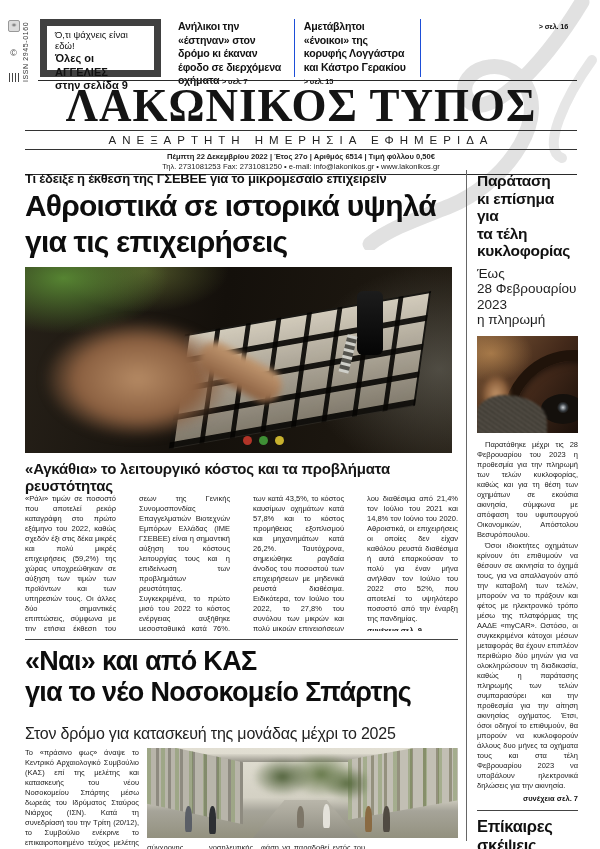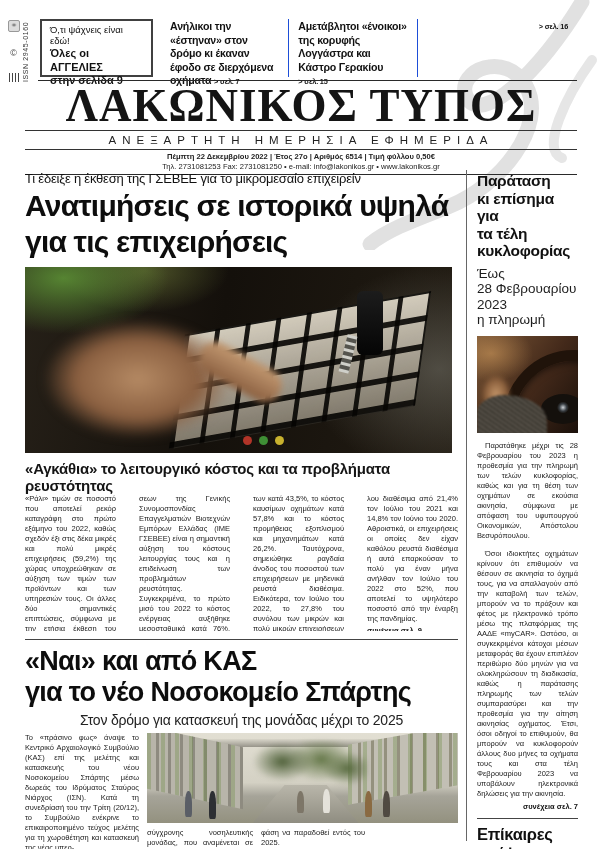--- a/index.html
+++ b/index.html
@@ -10,21 +10,21 @@
   
   .issn-strip{position:absolute;left:7px;top:20px;width:32px;height:62px;display:flex;gap:2px;z-index:2;}
   .issn-icons{display:flex;flex-direction:column;justify-content:space-between;align-items:center;width:13px;color:#444;}
   .issn-icons .glyph{font-size:9px;line-height:10px;}
   .barcode{width:10px;height:9px;background:repeating-linear-gradient(90deg,#444 0 1px,#fff 1px 3px);}
   .logo-sq{width:10px;height:10px;background:
       radial-gradient(4px 3px at 50% 40%,#666,transparent 70%),#ddd;border:1px solid #999;border-radius:2px;}
   .issn-text{writing-mode:vertical-rl;transform:rotate(180deg);font-size:7px;letter-spacing:.6px;color:#333;}
   
   .teasers{position:absolute;left:40px;top:19px;width:537px;height:58px;display:flex;z-index:2;}
-  .classified-box{border:2px solid #404040;padding:3px 8px 2px;width:104px;margin-right:8px;}
+  .classified-box{border:7px solid #404040;padding:3px 8px 2px;width:104px;margin-right:8px;}
   .cb1{font-size:9.5px;margin-bottom:1px;}
   .cb2,.cb3{font-size:11px;font-weight:bold;line-height:13.5px;}
   .teaser{padding:1px 9px 0;font-size:10.6px;font-weight:bold;line-height:13.5px;letter-spacing:-.2px;}
   .teaser + .teaser{border-left:1px solid #1d4ed8;}
   .t2{width:122px;}
   .t3{width:122px;}
   .t4{width:158px;display:flex;flex-direction:column;justify-content:space-between;}
   .pageref{font-size:7.3px;font-weight:bold;white-space:nowrap;}
   .t4 .pageref{text-align:right;padding-bottom:2px;}
   .rule-top{position:absolute;left:38px;right:23px;top:80px;border-top:1.5px solid #2a2a2a;z-index:2;}
@@ -35,21 +35,21 @@
   .m-rule{border-top:1px solid #333;margin:1px 0 2px;}
   .m-sub{font-size:11.5px;letter-spacing:6px;color:#222;padding:1px 0 2px;}
   .m-date{font-size:7.6px;font-weight:bold;color:#222;margin-top:2px;}
   .m-contact{font-size:7.6px;color:#222;margin-top:1px;padding-bottom:3px;}
   .m-rule2{border-top:1.5px solid #2a2a2a;}
   
   .content{position:absolute;left:25px;right:22px;top:170px;bottom:8px;display:flex;z-index:1;}
   .main-col{width:433px;flex:none;}
   .side-col{flex:1;margin-left:8px;padding-left:10px;border-left:1px solid #666;min-width:0;}
   
-  .kicker{font-size:13px;font-weight:normal;letter-spacing:-.2px;margin-top:1px;}
+  .kicker{font-size:13px;font-weight:bold;letter-spacing:-.2px;margin-top:1px;}
   .lead-headline{font-size:30px;font-weight:bold;line-height:36px;letter-spacing:-.8px;
                  white-space:pre-line;margin-top:2px;color:#0d0d0d;}
   .photo-register{position:relative;width:427px;height:186px;margin-top:7px;overflow:hidden;background:
       radial-gradient(150px 80px at 9% 6%,rgba(95,150,55,.85),transparent 70%),
       radial-gradient(120px 60px at 28% 2%,rgba(140,160,70,.45),transparent 70%),
       radial-gradient(180px 140px at 97% 55%,rgba(150,150,140,.40),transparent 75%),
       linear-gradient(100deg,#262018 0%,#14100b 45%,#221c13 100%);}
   .keys{position:absolute;left:150px;top:48px;width:250px;height:110px;
         transform:rotate(-10deg) skewX(-18deg);filter:blur(.4px);opacity:.95;background:
         repeating-linear-gradient(0deg,rgba(5,4,2,.9) 0 6px,transparent 6px 27px),
@@ -68,21 +68,21 @@
   .d-red{background:#b23428;} .d-yel{background:#c9b22e;} .d-grn{background:#3f8f35;}
   .caption{font-size:15px;font-weight:600;letter-spacing:-.2px;margin:7px 0 0;color:#151515;}
   .lead-cols{display:flex;gap:23px;height:137px;overflow:hidden;}
   .bodytext{font-size:7.5px;line-height:10px;text-align:justify;color:#1a1a1a;}
   .lead-cols .col{flex:1;min-width:0;}
   .col4wrap{flex:1;min-width:0;display:flex;flex-direction:column;}
   .continuation{font-size:7.5px;font-weight:bold;margin-top:2px;}
   .main-divider{border-top:1px solid #444;margin:8px 0 6px;}
   
   .h2-headline{font-size:27px;font-weight:bold;line-height:31px;letter-spacing:-.7px;white-space:pre-line;color:#0d0d0d;}
-  .h2-subhead{font-size:14px;color:#222;margin:4px 0 5px;letter-spacing:-.2px;text-align:center;}
+  .h2-subhead{font-size:16px;color:#222;margin:17px 0 5px;letter-spacing:-.2px;}
   .h2-row{display:flex;}
   .h2-col1{width:114px;flex:none;height:136px;overflow:hidden;margin-right:8px;}
   .h2-right{flex:1;min-width:0;}
   .photo-hospital{position:relative;width:100%;height:90px;overflow:hidden;background:
       linear-gradient(180deg,#e2dfd3 0%,#d4d1c4 55%,#a6a499 70%,#93917f 100%);}
   .bldg-l{position:absolute;left:0;top:4px;width:96px;height:62px;transform:skewY(12deg);background:
       repeating-linear-gradient(90deg,rgba(110,140,70,.35) 0 4px,transparent 4px 14px),
       repeating-linear-gradient(90deg,#b8b5aa 0 9px,#8e8b80 9px 12px);}
   .bldg-r{position:absolute;right:0;top:2px;width:110px;height:60px;transform:skewY(-10deg);background:
       repeating-linear-gradient(90deg,rgba(110,140,70,.35) 0 4px,transparent 4px 15px),
@@ -111,21 +111,21 @@
       radial-gradient(60px 40px at 14% 18%,rgba(215,160,95,.55),transparent 70%),
       linear-gradient(125deg,#7a5636 0%,#43291a 55%,#1a100a 100%);}
   .wheel{position:absolute;left:26px;top:14px;width:120px;height:120px;border-radius:50%;
       border:11px solid #20130a;box-shadow:inset 0 0 8px rgba(0,0,0,.8);filter:blur(.6px);}
   .wheel-hub{position:absolute;left:64px;top:58px;width:44px;height:30px;border-radius:50%;
       background:radial-gradient(6px 6px at 50% 45%,#cfd4d8,#3a3f44 60%,#14100c 100%);filter:blur(.5px);}
   .drv-hand{position:absolute;left:4px;top:38px;width:30px;height:40px;border-radius:50%;
       background:radial-gradient(closest-side,#c29468,#8a5f3c 70%,rgba(0,0,0,0));filter:blur(2px);}
   .sleeve{position:absolute;left:0;bottom:-6px;width:70px;height:44px;border-radius:40% 60% 0 0;
       background:repeating-linear-gradient(35deg,#57524a 0 2px,#3b372f 2px 4px);filter:blur(1px);}
-  .sb-body p{margin:8px 0 1px;}
+  .sb-body p{margin:0 0 1px;}
   .sb-body .indent{text-indent:8px;}
   .sb-cont{font-size:7.5px;font-weight:bold;text-align:right;margin-top:3px;}
   .sb-divider{border-top:1px solid #444;margin:7px 0 6px;}
   .op-title{font-size:16.5px;font-weight:bold;letter-spacing:-.3px;}
 </style>
 </head>
 <body>
 
 <div class="page">
 
@@ -165,21 +165,21 @@
     <div class="m-date">Πέμπτη 22 Δεκεμβρίου 2022 | Έτος 27ο | Αριθμός 6514 | Τιμή φύλλου 0,50€</div>
     <div class="m-contact">Τηλ. 2731081253 Fax: 2731081250 • e-mail: info@lakonikos.gr • www.lakonikos.gr</div>
     <div class="m-rule2"></div>
   </div>
 
   <div class="content">
 
     <div class="main-col">
 
       <div class="kicker">Τι έδειξε η έκθεση της ΓΣΕΒΕΕ για το μικρομεσαίο επιχειρείν</div>
-      <div class="lead-headline">Ανατιμήσεις σε ιστορικά υψηλά
+      <div class="lead-headline">Αθροιστικά σε ιστορικά υψηλά
 για τις επιχειρήσεις</div>
 
       <div class="photo-register">
         <div class="keys"></div>
         <div class="hand-palm"></div>
         <div class="hand-finger"></div>
         <div class="keychain"></div>
         <div class="keyblades"></div>
         <div class="btn-dots">
           <i class="d-red"></i>

